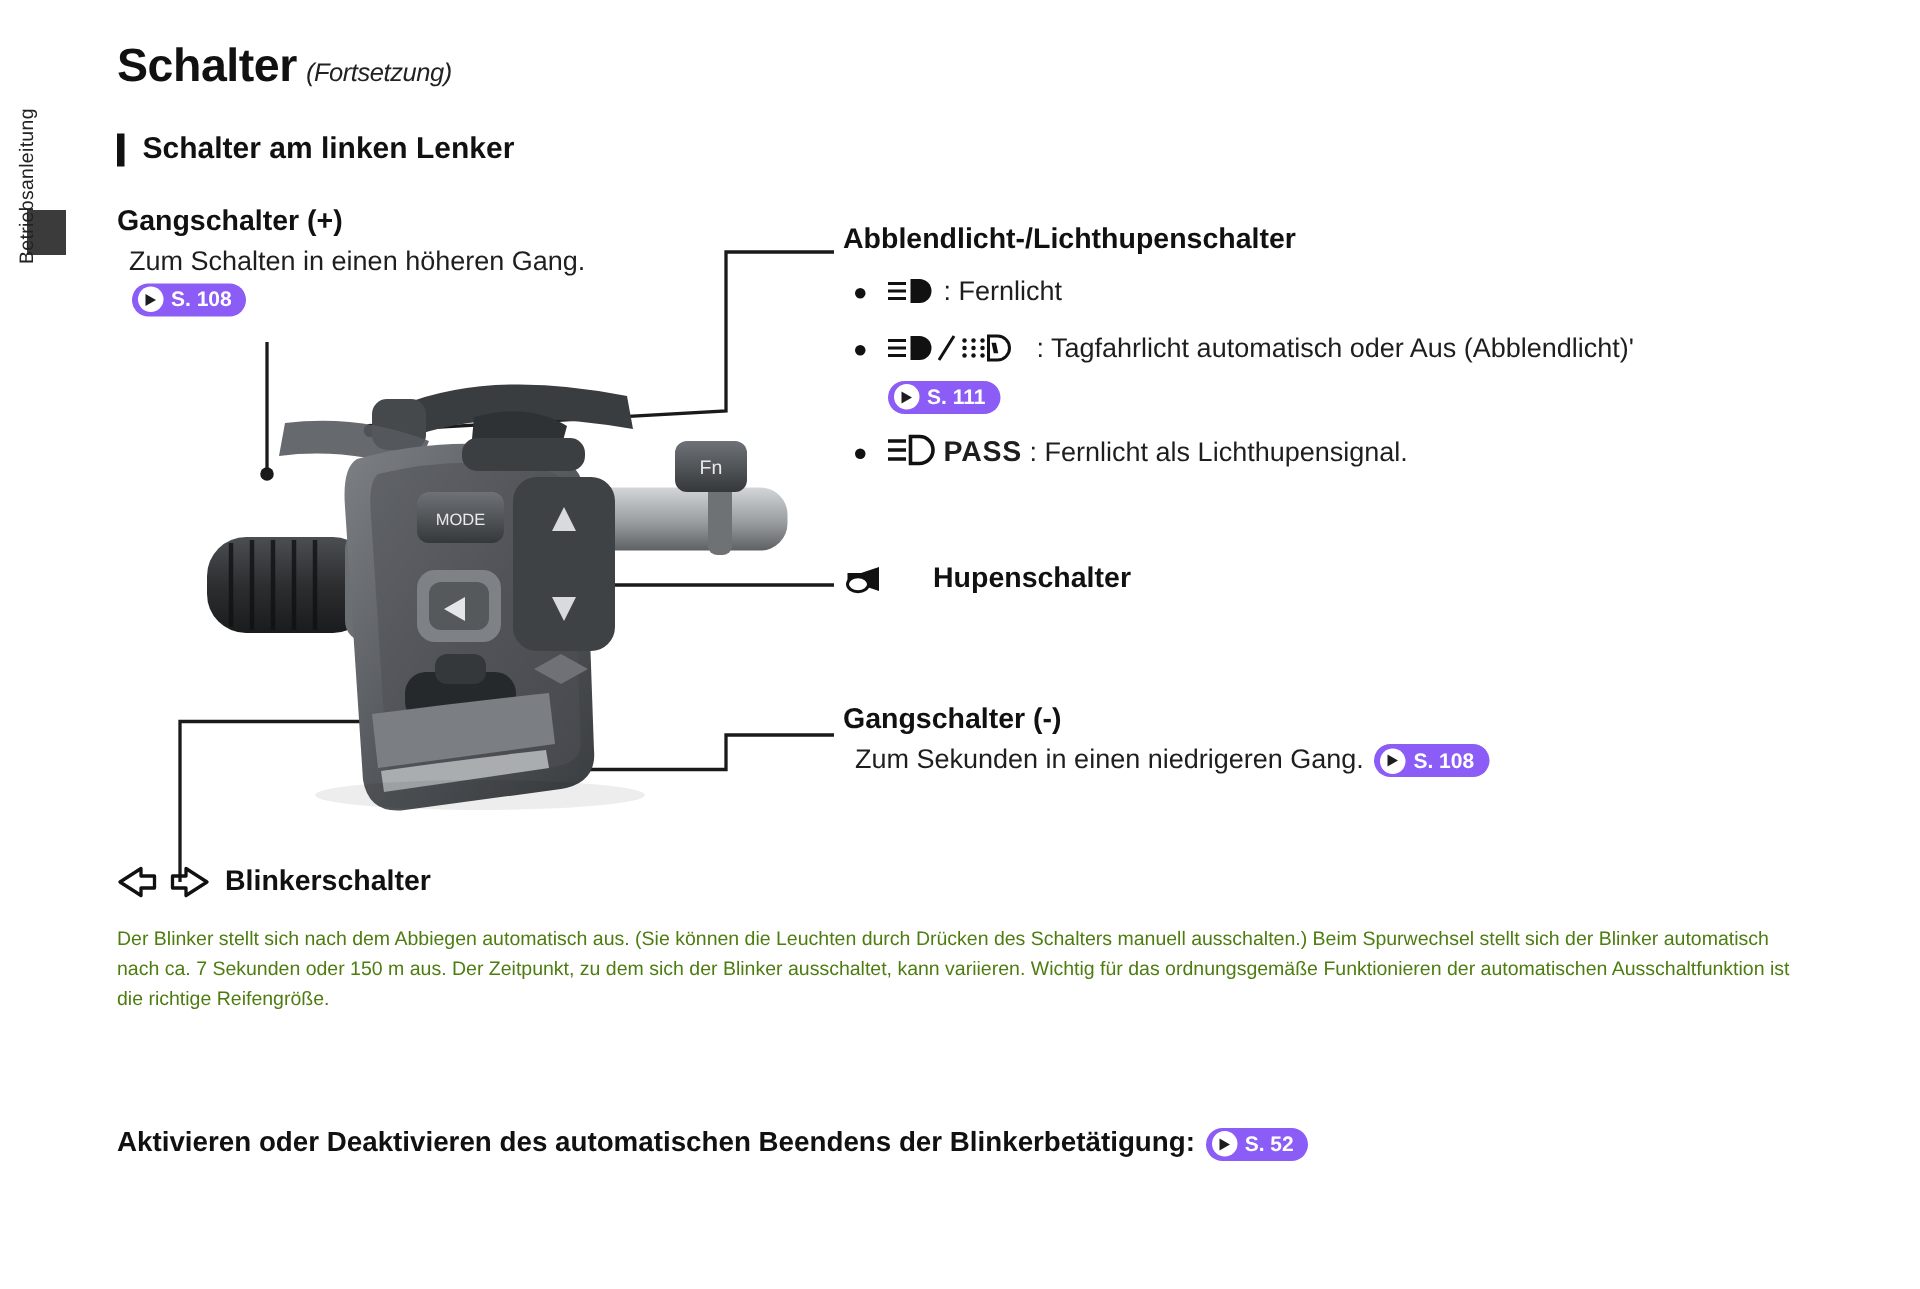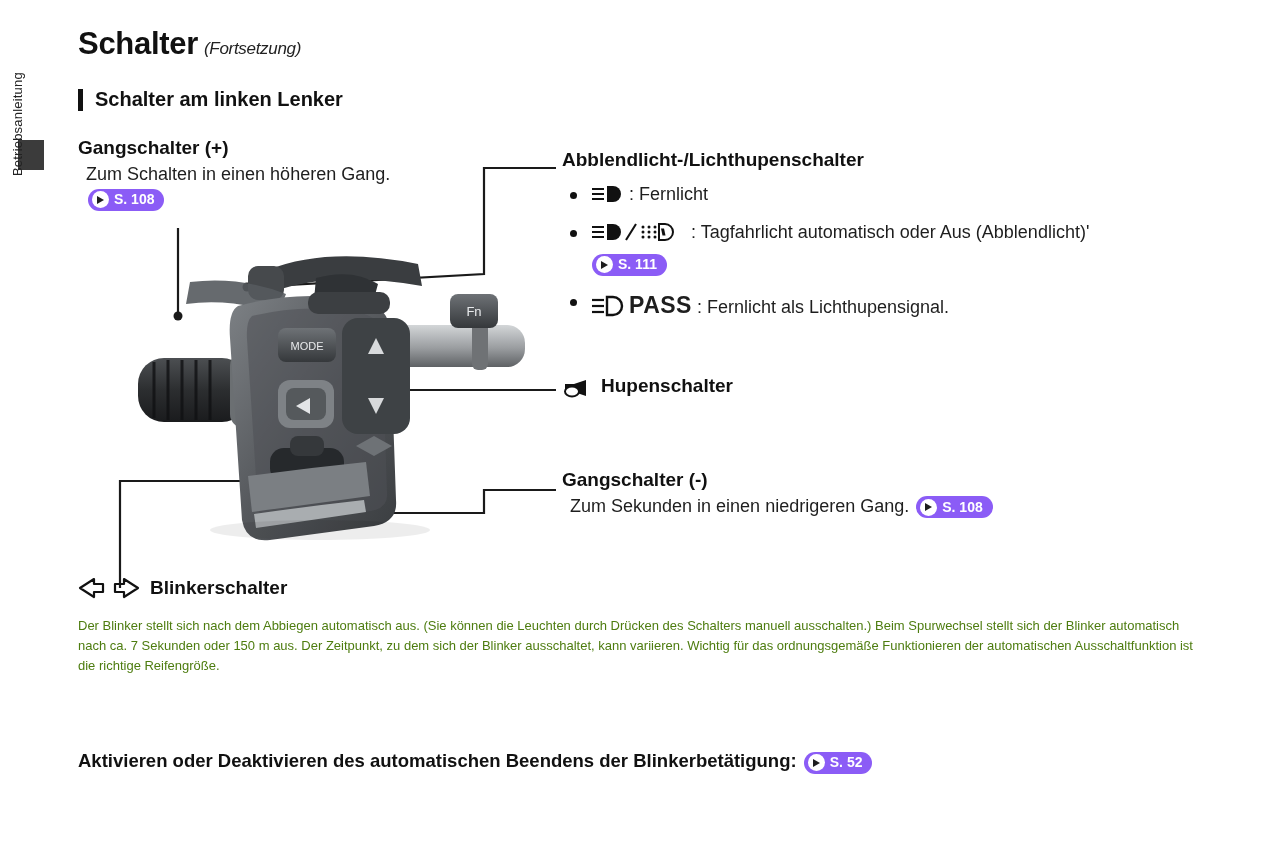--- a/index.html
+++ b/index.html
@@ -150,21 +150,21 @@
     content: "";
     position: absolute;
     left: 8px; top: 10px;
     width: 7px; height: 7px;
     background: #111;
     border-radius: 50%;
   }
   .ico-wrap { display: inline-flex; align-items: center; vertical-align: -4px; }
 
   .pass-word {
-    font-size: 23px;
+    font-size: 19px;
     font-weight: bold;
     letter-spacing: .5px;
   }
 
   
   .para {
     position: absolute;
     left: 78px;
     top: 616px;
     width: 1125px;
@@ -383,21 +383,21 @@
             <path d="M17 2 h6 a9 9 0 0 1 0 18 h-6 z" fill="none" stroke="#111" stroke-width="2.4"></path>
           </svg>
         </span>
         <span class="pass-word">PASS</span>
         <span>: Fernlicht als Lichthupensignal.</span>
       </li>
     </ul>
   </div>
 
   <div class="callout c-hupe">
-    <div class="title" style="display:flex;align-items:flex-end;">
+    <div class="title" style="display:flex;align-items:center;gap:21px;">
       <span class="ico-wrap" style="margin-right:9px;">
         <svg width="30" height="20" viewBox="0 0 30 20">
           <path d="M3 6 h9 l12 -4 v16 l-12 -4 h-9 z" fill="#111"></path>
           <ellipse cx="10" cy="13.5" rx="7" ry="5" fill="#fff" stroke="#111" stroke-width="2"></ellipse>
         </svg>
       </span>
       <span>Hupenschalter</span>
     </div>
   </div>
 

